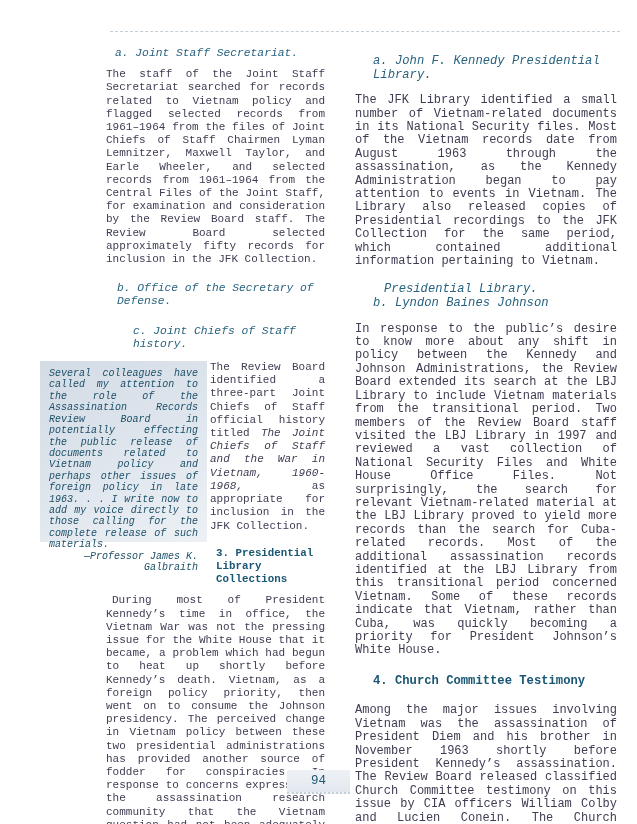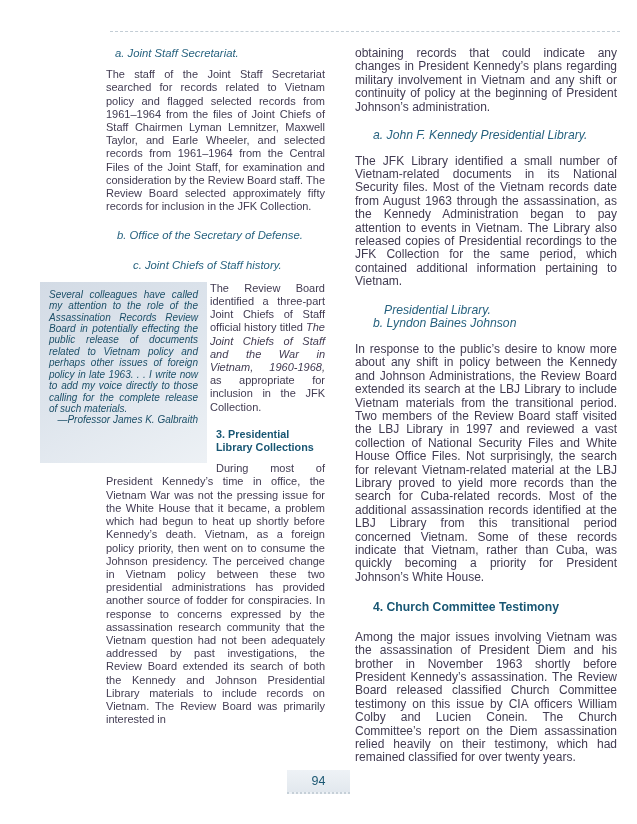--- a/index.html
+++ b/index.html
@@ -1,20 +1,20 @@
 <!DOCTYPE html>
 <html><head>
 <meta charset="utf-8">
 <style>
   html,body{margin:0;padding:0;background:#ffffff;}
   .page{
     position:relative;
     width:637px;height:824px;
     background:#ffffff;
-    font-family:Liberation Sans, sans-serif;
+    font-family:Liberation Mono, monospace;
     color:#413b52;
     overflow:hidden;
   }
   .top-rule{
     position:absolute;left:110px;top:31px;width:510px;height:0;
     border-top:1px dashed #c3cdd5;
   }
   
   .col-left{position:absolute;left:36px;top:40px;width:289px;}
   .col-right{position:absolute;left:355px;top:40px;width:262px;}
@@ -108,21 +108,20 @@
     </aside>
 
     <p class="body" style="margin-top:10px"><span>The Review Board identified a three-part Joint Chiefs of Staff official history titled </span><em class="book-title">The Joint Chiefs of Staff and the War in Vietnam, 1960-1968,</em><span> as appropriate for inclusion in the JFK Collection.</span></p>
 
     <h3 class="subhead-bold">3. Presidential Library Collections</h3>
 
     <p class="body first-indent">During most of President Kennedy’s time in office, the Vietnam War was not the pressing issue for the White House that it became, a problem which had begun to heat up shortly before Kennedy’s death. Vietnam, as a foreign policy priority, then went on to consume the Johnson presidency. The perceived change in Vietnam policy between these two presidential administrations has provided another source of fodder for conspiracies. In response to concerns expressed by the assassination research community that the Vietnam question had not been adequately addressed by past investigations, the Review Board extended its search of both the Kennedy and Johnson Presidential Library materials to include records on Vietnam. The Review Board was primarily interested in</p>
   </div>
 
   <div class="col-right">
-    <p class="body" style="margin-top:7px">obtaining records that could indicate any changes in President Kennedy’s plans regarding military involvement in Vietnam and any shift or continuity of policy at the beginning of President Johnson’s administration.</p>
 
     <h3 class="subhead indent-r">a. John F. Kennedy Presidential Library.</h3>
     <p class="body">The JFK Library identified a small number of Vietnam-related documents in its National Security files. Most of the Vietnam records date from August 1963 through the assassination, as the Kennedy Administration began to pay attention to events in Vietnam. The Library also released copies of Presidential recordings to the JFK Collection for the same period, which contained additional information pertaining to Vietnam.</p>
 
     <h3 class="subhead">
       <span class="ln indent-r2">Presidential Library.</span>
       <span class="ln indent-r">b. Lyndon Baines Johnson</span>
     </h3>
     <p class="body">In response to the public’s desire to know more about any shift in policy between the Kennedy and Johnson Administrations, the Review Board extended its search at the LBJ Library to include Vietnam materials from the transitional period. Two members of the Review Board staff visited the LBJ Library in 1997 and reviewed a vast collection of National Security Files and White House Office Files. Not surprisingly, the search for relevant Vietnam-related material at the LBJ Library proved to yield more records than the search for Cuba-related records. Most of the additional assassination records identified at the LBJ Library from this transitional period concerned Vietnam. Some of these records indicate that Vietnam, rather than Cuba, was quickly becoming a priority for President Johnson’s White House.</p>
 

